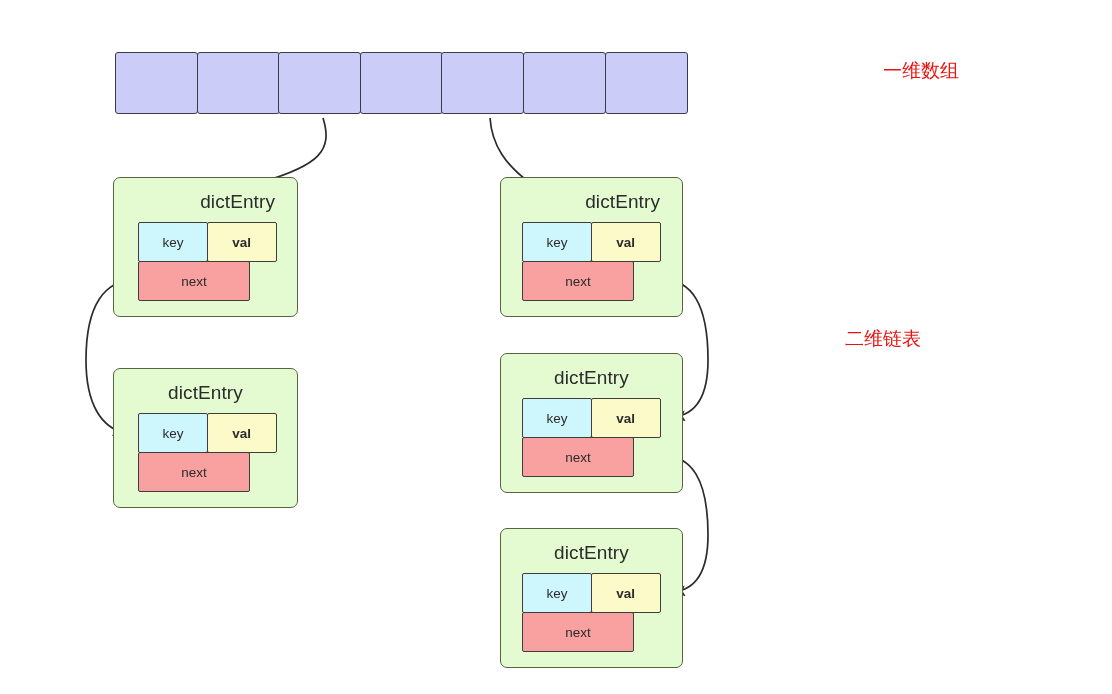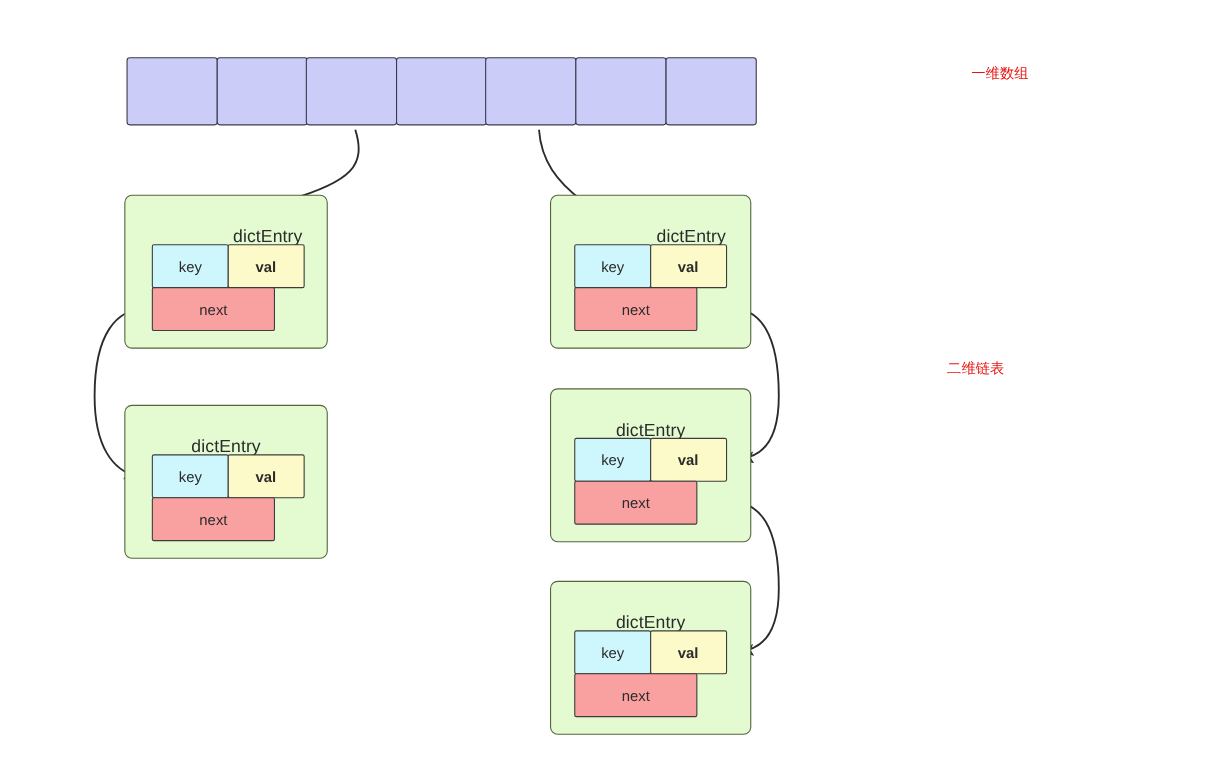--- a/index.html
+++ b/index.html
@@ -40,25 +40,24 @@
   
   .entry {
     position: absolute;
     background: #e4fbd2;
     border: 1.5px solid #54663f;
     border-radius: 7px;
     box-sizing: border-box;
   }
   .entry-title {
     position: absolute;
-    font-size: 16px;
+    font-size: 19px;
     color: #2b2b2b;
     white-space: nowrap;
     letter-spacing: 0.1px;
-    margin-top: 16px;
   }
   .entry-title.right  { right: 22px; top: 13px; }
   .entry-title.center { left: 0; right: 0; text-align: center; top: 13px; }
 
   .kv-row {
     position: absolute;
     display: flex;
   }
   .cell-box {
     height: 40px;
@@ -93,21 +92,21 @@
     justify-content: center;
     font-size: 13.5px;
     color: #2b2b2b;
     border-radius: 2px;
   }
 
   
   .annotation {
     position: absolute;
     color: #e8130f;
-    font-size: 13px;
+    font-size: 19px;
     white-space: nowrap;
     font-family: "DejaVu Sans", "Liberation Sans", sans-serif;
   }
 
   svg.arrows {
     position: absolute;
     left: 0; top: 0;
     width: 1112px;
     height: 694px;
     pointer-events: none;
@@ -186,15 +185,15 @@
     <div class="entry-title center">dictEntry</div>
     <div class="kv-row" style="left:21px; top:44px;">
       <div class="cell-box cell-key">key</div>
       <div class="cell-box cell-val">val</div>
     </div>
     <div class="cell-next" style="left:21px; top:83px;">next</div>
   </div>
 
   <div class="annotation" style="left:883px; top:58px;">一维数组</div>
 
-  <div class="annotation" style="left:845px; top:326px;margin-left:16px;">二维链表</div>
+  <div class="annotation" style="left:845px; top:326px;">二维链表</div>
 
 </div>
 
 </body></html>

